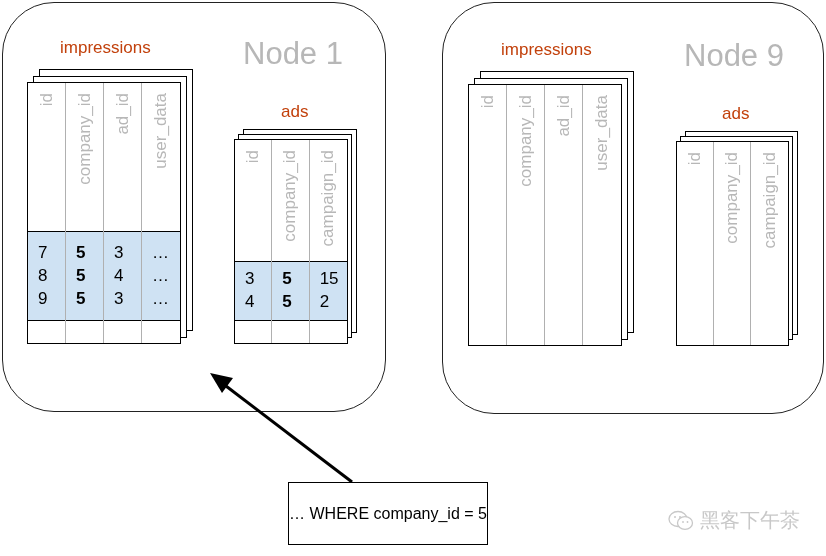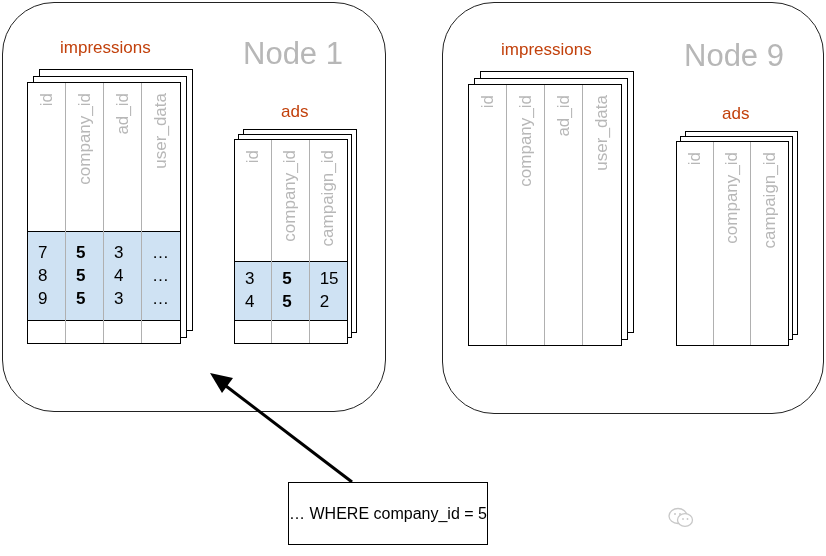--- a/index.html
+++ b/index.html
@@ -146,13 +146,14 @@
 
 <div class="watermark">
   <svg width="26" height="22" viewBox="0 0 26 22">
     <ellipse cx="10" cy="9" rx="9" ry="7.5" fill="none" stroke="#c8c8c8" stroke-width="1.3"></ellipse>
     <ellipse cx="17" cy="13" rx="7.5" ry="6.3" fill="#fff" stroke="#c8c8c8" stroke-width="1.3"></ellipse>
     <circle cx="7" cy="7" r="1" fill="#c8c8c8"></circle>
       <circle cx="12" cy="7" r="1" fill="#c8c8c8"></circle>
     <circle cx="15" cy="12" r="0.9" fill="#c8c8c8"></circle>
       <circle cx="19.5" cy="12" r="0.9" fill="#c8c8c8"></circle>
   </svg>
+  <span>黑客下午茶</span>
 </div>
 
 </body></html>

